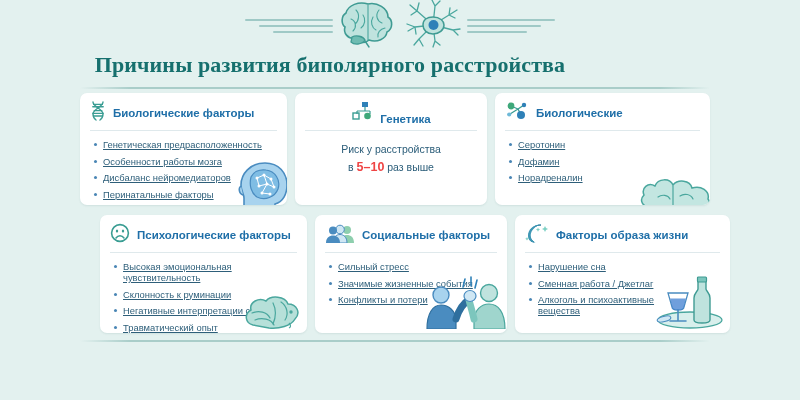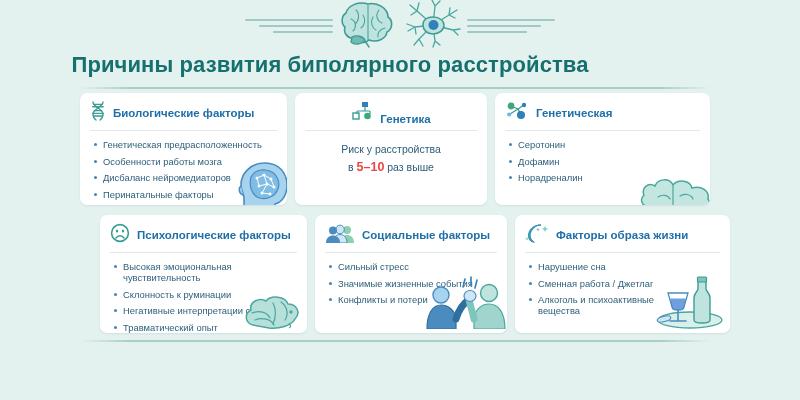--- a/index.html
+++ b/index.html
@@ -18,21 +18,21 @@
   .hdr-lines{display:flex;flex-direction:column;gap:4px;width:88px;}
   .hdr-lines i{display:block;height:2px;background:#9fc9c6;border-radius:2px;}
   .hdr-lines i:nth-child(1){width:88px;}
   .hdr-lines i:nth-child(2){width:74px;}
   .hdr-lines i:nth-child(3){width:60px;}
   .hdr-lines.right i{margin-left:0;}
   .hdr-lines.left{align-items:flex-end;}
 
   .title{position:absolute;left:0;top:52px;width:660px;text-align:center;
          font-size:22px;font-weight:bold;color:#16706e;letter-spacing:.1px;
-         font-family:Liberation Sans, sans-serif;}
+         font-family:Liberation Serif, serif;}
 
   .rule{position:absolute;left:80px;width:630px;height:2px;
         background:linear-gradient(90deg,rgba(160,200,196,0) 0%,#a9cdc9 8%,#a9cdc9 92%,rgba(160,200,196,0) 100%);}
   .rule.top{top:87px;}
   .rule.bottom{top:340px;}
 
   
   .grid{position:absolute;left:80px;top:93px;width:630px;height:240px;}
   .card{position:absolute;background:#ffffff;border-radius:7px;
         box-shadow:0 1px 2px rgba(40,90,90,.10);overflow:hidden;}
@@ -42,21 +42,21 @@
   .card.c2{left:215px;width:192px;}
   .card.c3{left:415px;width:215px;}
 
   .card-head{display:flex;align-items:center;gap:7px;padding:8px 10px 4px 10px;}
   .card-head.center{justify-content:center;padding-left:0;padding-right:0;align-items:flex-end;}
   .card-title{font-size:11.5px;font-weight:bold;color:#1f6fa8;white-space:nowrap;}
   .card-sep{height:1px;background:#dfe9ec;margin:1px 10px 0 10px;}
 
   ul.bullets{list-style:none;margin:0;padding:8px 10px 0 14px;}
   ul.bullets li{position:relative;font-size:9.4px;color:#2e5f7a;line-height:1.18;
-                margin-bottom:5.5px;padding-left:9px;}
+                margin-bottom:5.5px;padding-left:9px;text-decoration:underline;}
   ul.bullets li:before{content:"";position:absolute;left:0;top:4px;
                        width:3px;height:3px;border-radius:50%;background:#4a86b5;}
 
   .genetics-body{padding:11px 8px 0 8px;text-align:center;color:#2b5d79;
                  font-size:10.5px;line-height:1.5;}
   .genetics-body .big{font-size:12.5px;font-weight:bold;color:#ef4444;}
 
   
   .deco{position:absolute;pointer-events:none;}
   .deco.head{right:-4px;bottom:-14px;}
@@ -197,21 +197,21 @@
           <svg width="24" height="20" viewBox="0 0 24 20">
             <g stroke="#3a9d93" stroke-width="1.3" fill="none">
               <path d="M6 5 L13 8 M13 8 L19 4 M13 8 L16 14 M13 8 L5 13"></path>
             </g>
             <circle cx="6" cy="5" r="3.4" fill="#3fa87a"></circle>
             <circle cx="19" cy="4" r="2.2" fill="#2f81b8"></circle>
             <circle cx="16" cy="14" r="4" fill="#2f81b8"></circle>
             <circle cx="4.2" cy="13.5" r="2.1" fill="#6fb9d8"></circle>
           </svg>
         </span>
-        <span class="card-title">Генетическая</span>
+        <span class="card-title">Биологические</span>
       </div>
       <div class="card-sep"></div>
       <ul class="bullets">
         <li>Серотонин</li>
         <li>Дофамин</li>
         <li>Норадреналин</li>
       </ul>
       <span class="deco cloudbrain">
         <svg width="78" height="38" viewBox="0 0 78 38">
           <path d="M13 34 C4 34,1 27,6 22 C3 15,10 9,17 13 C20 5,32 5,35 12

